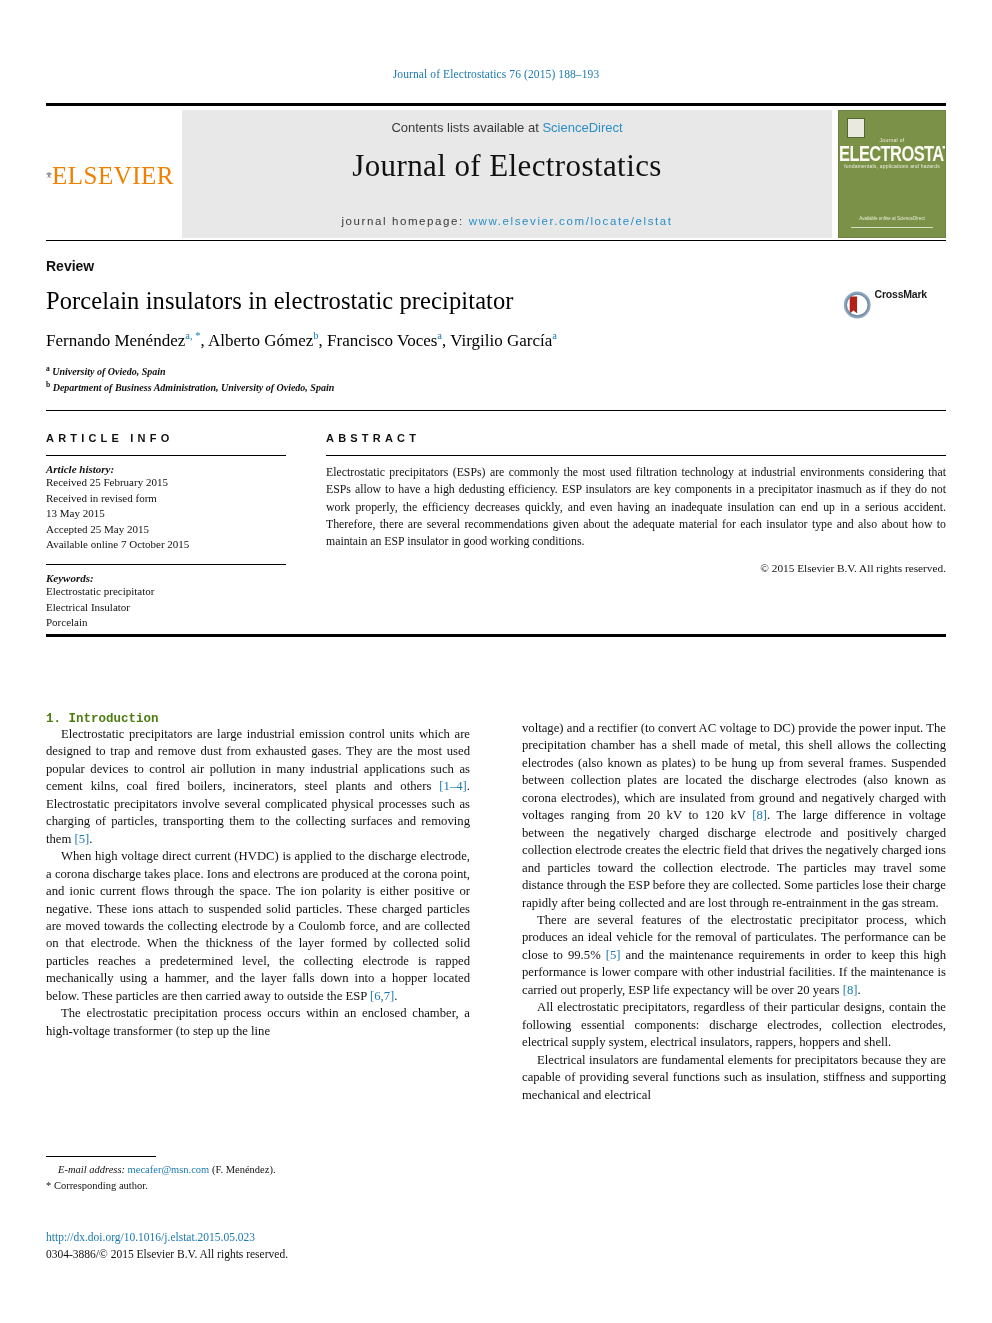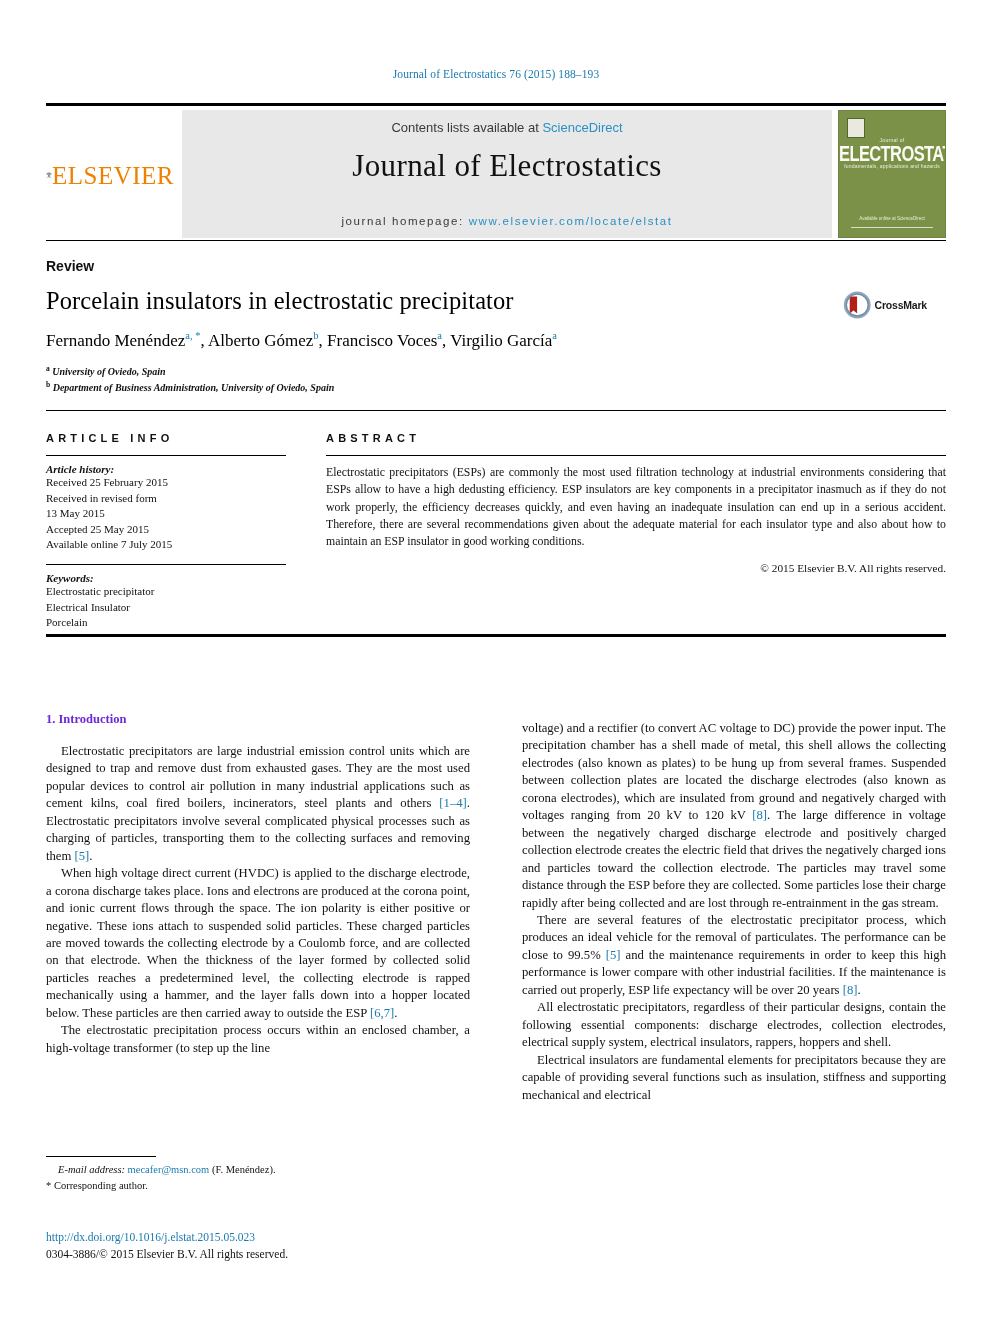--- a/index.html
+++ b/index.html
@@ -216,21 +216,21 @@
     vertical-align: super;
     font-style: normal;
   }
 
   
   .crossmark {
     position: absolute;
     left: 843px; top: 288px;
     width: 84px; height: 34px;
     display: flex;
-    align-items: center;
+    align-items: flex-start;
   }
   .crossmark-label {
     font-family: "Liberation Sans", sans-serif;
     font-weight: bold;
     font-size: 10.5px;
     color: #1a1a1a;
     margin-left: 3px;
     letter-spacing: -0.2px;
   }
 
@@ -310,25 +310,24 @@
     left: 46px; top: 712px;
     width: 424px;
   }
   .body-right {
     position: absolute;
     left: 522px; top: 712px;
     width: 424px;
     margin-top: 8px;
   }
   .sec-title {
-    font-family: Liberation Serif, serif;
+    font-family: Liberation Mono, monospace;
     font-weight: bold;
     font-size: 12.5px;
-    color: #6d28d9;
-    margin-bottom: 16px;
+    color: #4d7c0f;
   }
   p.body-p {
     font-family: "Liberation Serif", serif;
     font-size: 12.7px;
     line-height: 1.375;
     text-align: justify;
     text-indent: 15px;
     margin: 0;
     color: #111;
     -webkit-hyphens: none;
@@ -448,21 +447,21 @@
   <div class="rule-info-top"></div>
 
   <div class="info-col">
     <div class="section-head">ARTICLE INFO</div>
     <div class="info-rule"></div>
     <div class="info-italic">Article history:</div>
     <div class="info-line">Received 25 February 2015</div>
     <div class="info-line">Received in revised form</div>
     <div class="info-line">13 May 2015</div>
     <div class="info-line">Accepted 25 May 2015</div>
-    <div class="info-line">Available online 7 July 2015</div>
+    <div class="info-line">Available online 7 October 2015</div>
     <div class="info-rule"></div>
     <div class="info-italic">Keywords:</div>
     <div class="info-line">Electrostatic precipitator</div>
     <div class="info-line">Electrical Insulator</div>
     <div class="info-line">Porcelain</div>
   </div>
 
   <div class="abstract-col">
     <div class="section-head">ABSTRACT</div>
     <div class="abstract-rule"></div>

